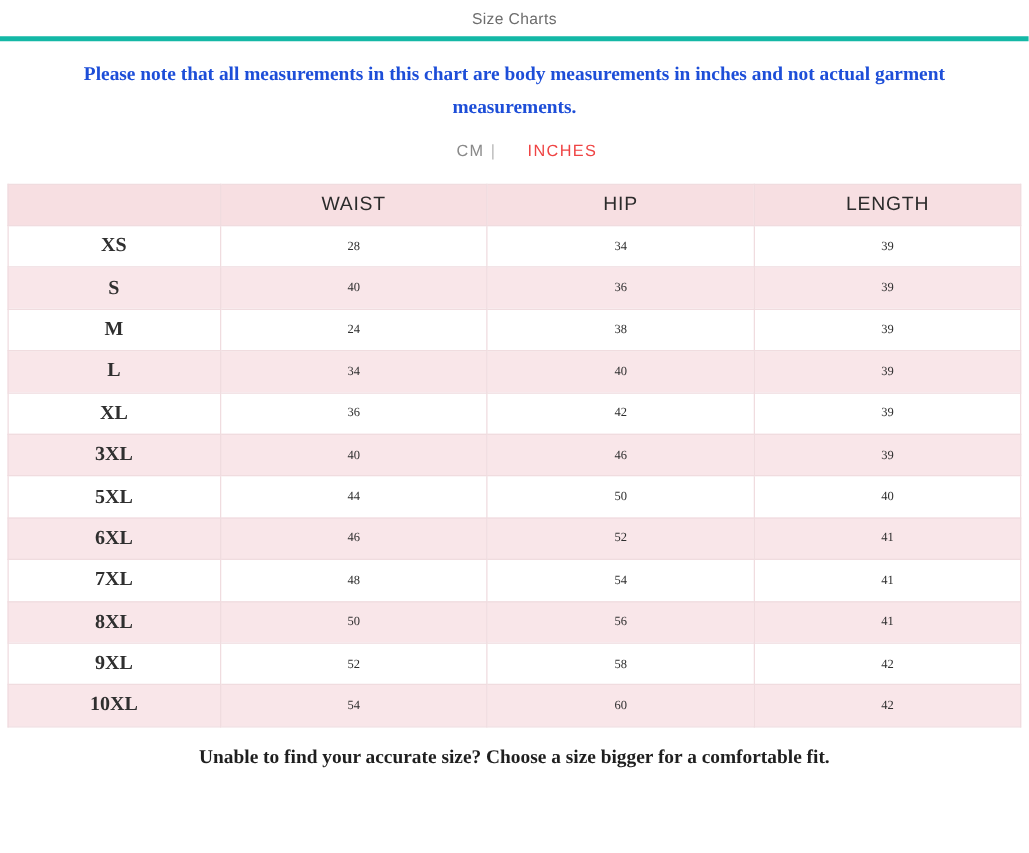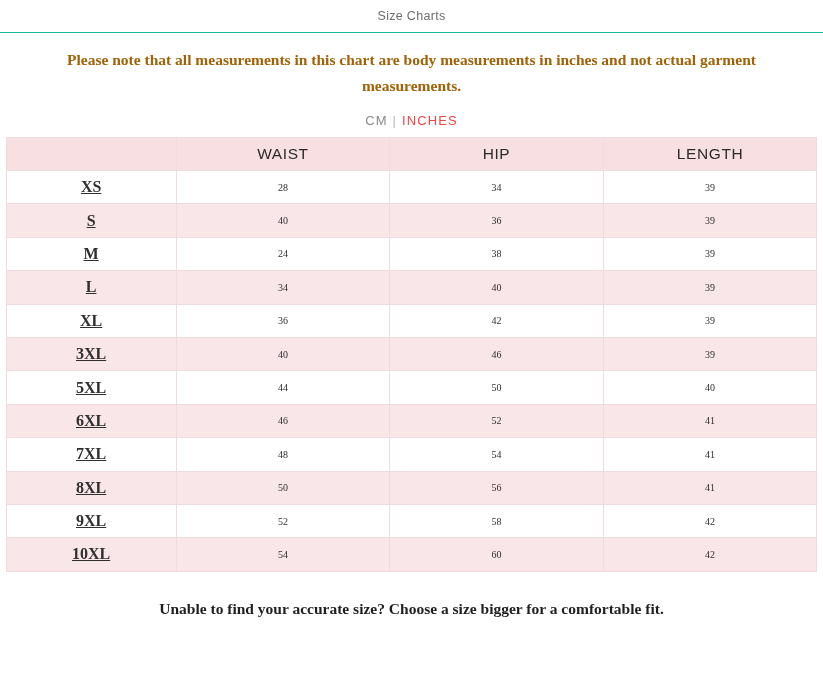--- a/index.html
+++ b/index.html
@@ -16,60 +16,61 @@
     width: 823px;
     height: 682px;
     position: relative;
     overflow: hidden;
   }
   .header {
     height: 33px;
     display: flex;
     align-items: center;
     justify-content: center;
-    border-bottom: 1px solid #14b8a6;
+    border-bottom: 4px solid #14b8a6;
   }
   .header-title {
     font-family: "Liberation Sans", sans-serif;
     font-size: 12.5px;
     color: #6d6d6d;
     letter-spacing: 0.3px;
   }
   .note {
     width: 800px;
     margin: 14px auto 0 auto;
     text-align: center;
     font-family: "Liberation Serif", serif;
     font-size: 15.5px;
     font-weight: bold;
     line-height: 26px;
-    color: #a16207;
+    color: #1d4ed8;
     padding: 0 6px;
   }
   .unit-toggle {
     margin-top: 14px;
     text-align: center;
     font-family: "Liberation Sans", sans-serif;
     font-size: 13px;
     letter-spacing: 1.1px;
     color: #8a8a8a;
   }
   .unit-toggle .unit {
     cursor: pointer;
+    margin-left: 20px;
   }
   .unit-toggle .unit.active {
     color: #ef4444;
     font-weight: normal;
   }
   .unit-toggle .sep {
     color: #b7b7b7;
     padding: 0 5px;
   }
   table.size-table {
-    margin: 9px auto 0 auto;
+    margin: 19px auto 0 auto;
     width: 811px;
     border-collapse: collapse;
     table-layout: fixed;
   }
   table.size-table th,
   table.size-table td {
     border: 1px solid #f0dcdf;
     height: 33.4px;
     text-align: center;
     vertical-align: middle;
@@ -89,26 +90,25 @@
   }
   table.size-table tbody tr:nth-child(odd) td {
     background: #ffffff;
   }
   table.size-table tbody tr:nth-child(even) td {
     background: #f9e6e9;
   }
   table.size-table td.size-cell {
     font-weight: bold;
     font-size: 16px;
-    text-decoration: underline;
   }
   col.c-size { width: 170px; }
   col.c-val  { width: 213.6px; }
   .footer {
-    margin-top: 28px;
+    margin-top: 15px;
     text-align: center;
     font-family: "Liberation Serif", serif;
     font-size: 15.5px;
     font-weight: bold;
     color: #1f1f1f;
   }
 </style>
 </head>
 <body>
 

